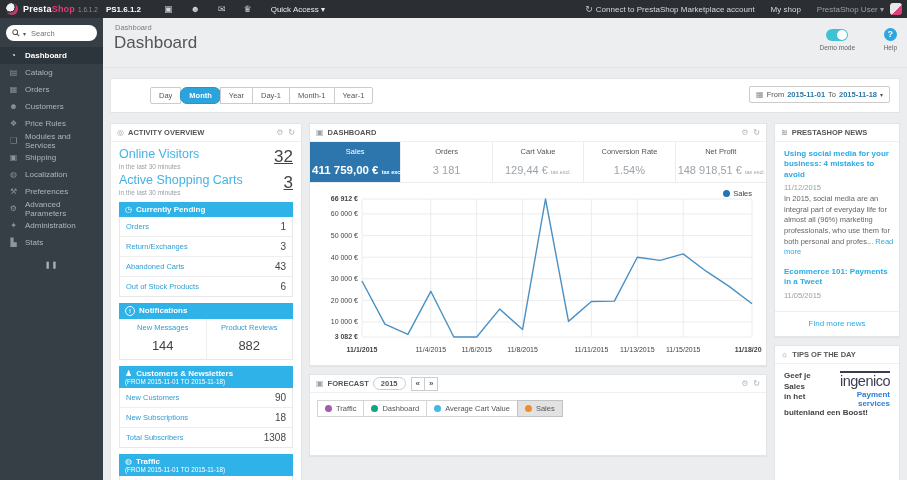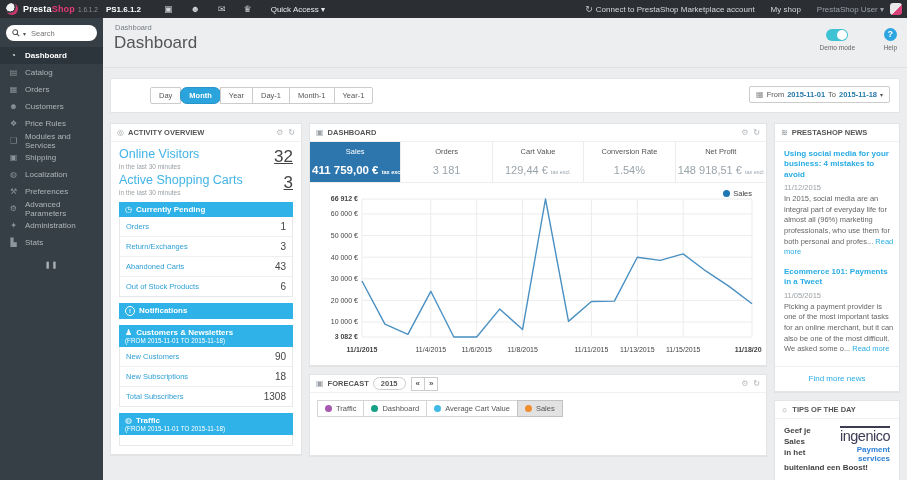--- a/index.html
+++ b/index.html
@@ -315,20 +315,30 @@
             </div>
           <div class="lrow">
               <span class="ll">Out of Stock Products</span>
               <span class="lv">6</span>
             </div>
         </div>
 
         <div class="blue-hd">
           <span class="circ">!</span>
           <span>Notifications</span>
+        </div>
+        <div class="notif">
+          <div class="ncol">
+              <div class="nl">New Messages</div>
+              <div class="nv">144</div>
+            </div>
+          <div class="ncol">
+              <div class="nl">Product Reviews</div>
+              <div class="nv">882</div>
+            </div>
         </div>
 
         <div class="blue-hd two">
           <span class="t">
               <span>♟</span>
               <span>Customers &amp; Newsletters</span>
             </span>
           <span class="sub">(FROM 2015-11-01 TO 2015-11-18)</span>
         </div>
         <div class="listbox">
@@ -476,21 +486,20 @@
         </div>
         <div class="news-body">
           <div class="article">
             <div class="atitle">Using social media for your business: 4 mistakes to avoid</div>
             <div class="adate">11/12/2015</div>
             <div class="atext"><span>In 2015, social media are an integral part of everyday life for almost all (96%) marketing professionals, who use them for both personal and profes...</span> <span class="rm">Read more</span></div>
           </div>
           <div class="article">
             <div class="atitle">Ecommerce 101: Payments in a Tweet</div>
             <div class="adate">11/05/2015</div>
-            <div class="atext"><span>Picking a payment provider is one of the most important tasks for an online merchant, but it can also be one of the most difficult. We asked some o...</span> <span class="rm">Read more</span></div>
           </div>
         </div>
         <div class="more-news">Find more news</div>
       </div>
 
       <div class="panel tips">
         <div class="panel-hd">
           <span class="hico">☼</span>
           <span>TIPS OF THE DAY</span>
         </div>

